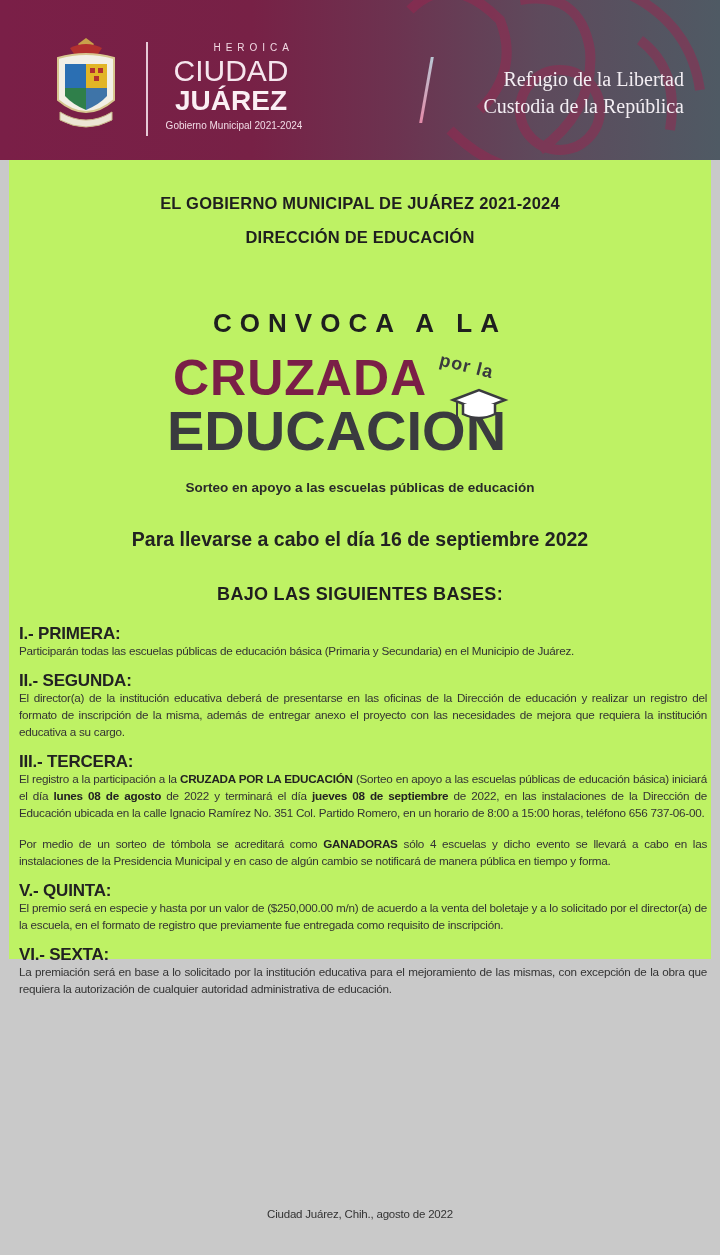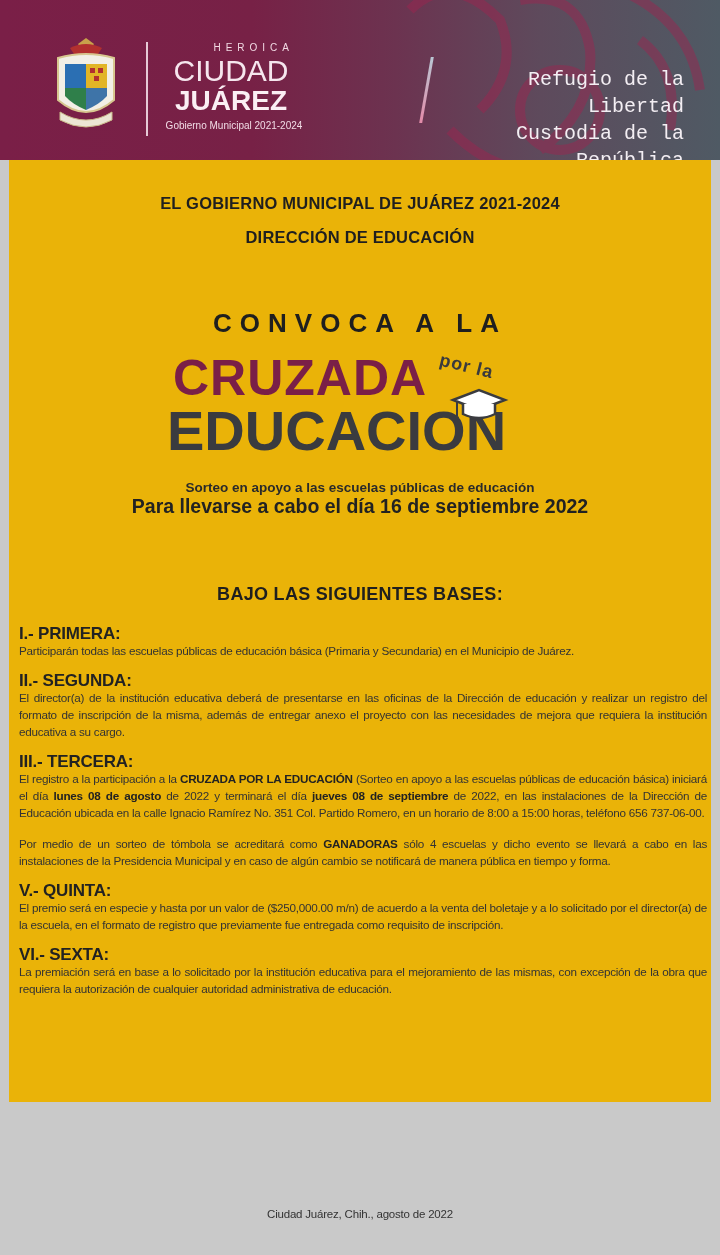--- a/index.html
+++ b/index.html
@@ -43,27 +43,27 @@
     position: absolute; left: 154px; top: 120px; width: 160px; text-align: center;
     font-size: 10px; color: #f1dbe5;
   }
   .slash {
     position: absolute; left: 425px; top: 57px; width: 3px; height: 66px;
     background: linear-gradient(180deg, #b9c7d4, #e38aa8);
     transform: skewX(-10deg);
   }
   .motto {
     position: absolute; left: 434px; top: 66px; width: 250px;
-    font-family: Liberation Mono, monospace; font-size: 20px; line-height: 27px;
+    font-family: Liberation Serif, serif; font-size: 20px; line-height: 27px;
     color: #f3eef3; text-align: right;
   }
   
   .page {
-    position: absolute; left: 9px; top: 160px; width: 702px; height: 942px;
-    background: #eab308;
+    position: absolute; left: 9px; top: 160px; width: 702px; height: 799px;
+    background: #bef264;
   }
   .center { text-align: center; width: 100%; position: absolute; left: 0; }
   .intro {
     top: 26px; font-weight: 700; font-size: 16.5px; line-height: 34px; color: #1f1f1f; letter-spacing: 0.2px;
   }
   .convoca {
     top: 148px; font-weight: 700; font-size: 26px; letter-spacing: 8px; color: #1f1f1f;
   }
   .logo-block { position: absolute; left: 158px; top: 190px; width: 400px; height: 120px; }
   .logo-cruzada {
@@ -73,21 +73,21 @@
   .logo-porla {
     position: absolute; left: 272px; top: 6px; font-weight: 700; font-size: 18px;
     color: #3a3a3e; transform: rotate(14deg); letter-spacing: 1px;
   }
   .logo-educacion {
     position: absolute; left: 0px; top: 50px; font-weight: 900; font-size: 56px;
     color: #3a3b3f; letter-spacing: 0px; line-height: 62px;
   }
   .cap { position: absolute; left: 282px; top: 36px; width: 60px; height: 40px; }
   .sorteo { top: 320px; font-weight: 700; font-size: 13.5px; color: #2a2a2a; }
-  .fecha { top: 335px; font-weight: 700; font-size: 19.5px; color: #222; }
+  .fecha { top: 368px; font-weight: 700; font-size: 19.5px; color: #222; }
   .bases-title { top: 424px; font-weight: 700; font-size: 18px; color: #1f1f1f; letter-spacing: 0.3px; }
   .bases { position: absolute; left: 10px; top: 466px; width: 688px; }
   .base { margin-bottom: 14px; }
   .base h3 {
     font-size: 17px; font-weight: 700; color: #222; line-height: 16px; letter-spacing: -0.2px;
   }
   .base p {
     font-size: 11.7px; line-height: 17px; color: #333; text-align: justify; letter-spacing: -0.25px;
   }
   .base p b { color: #222; }

